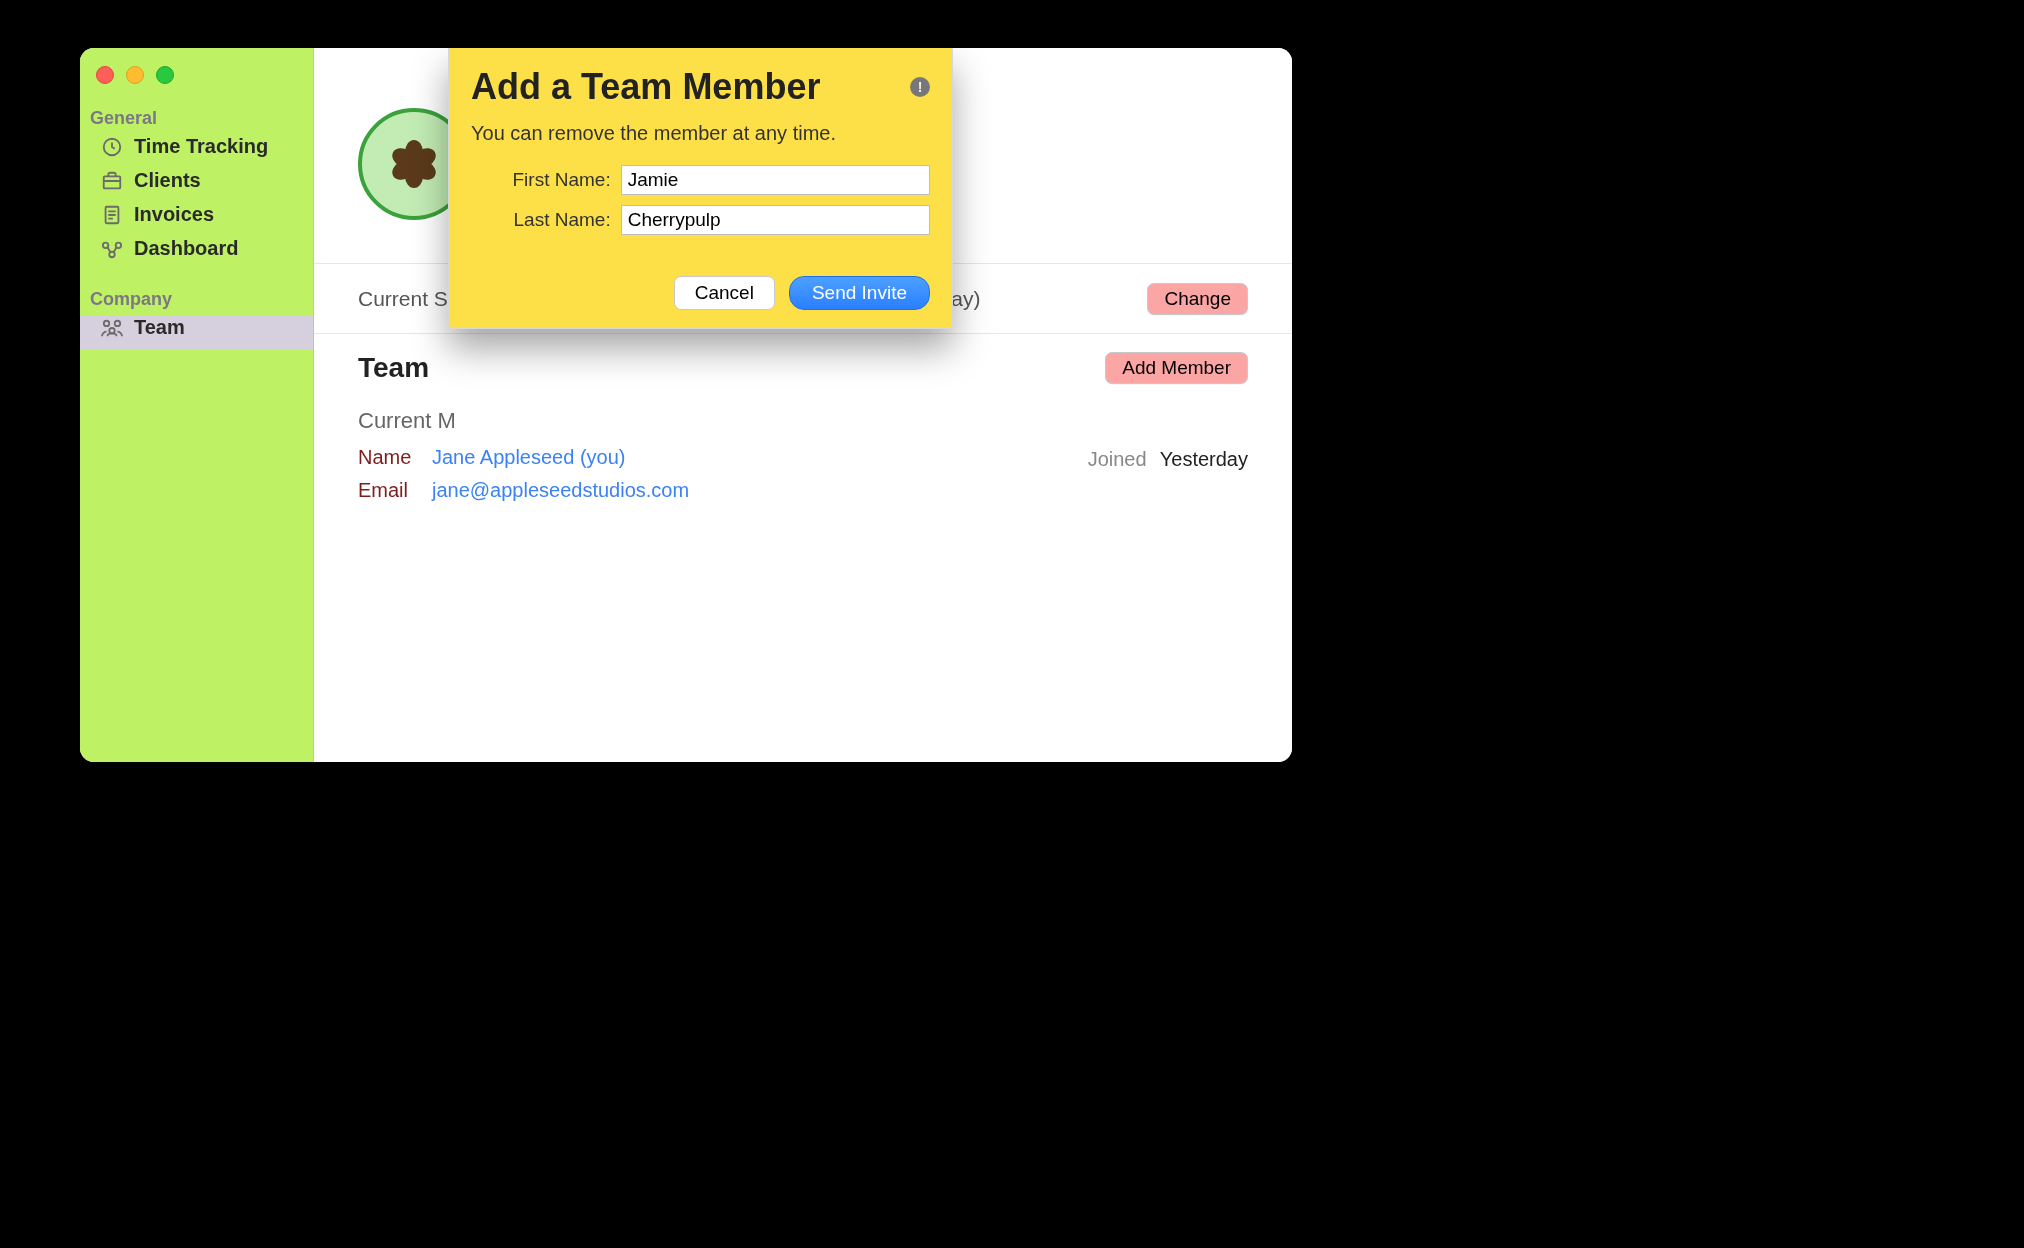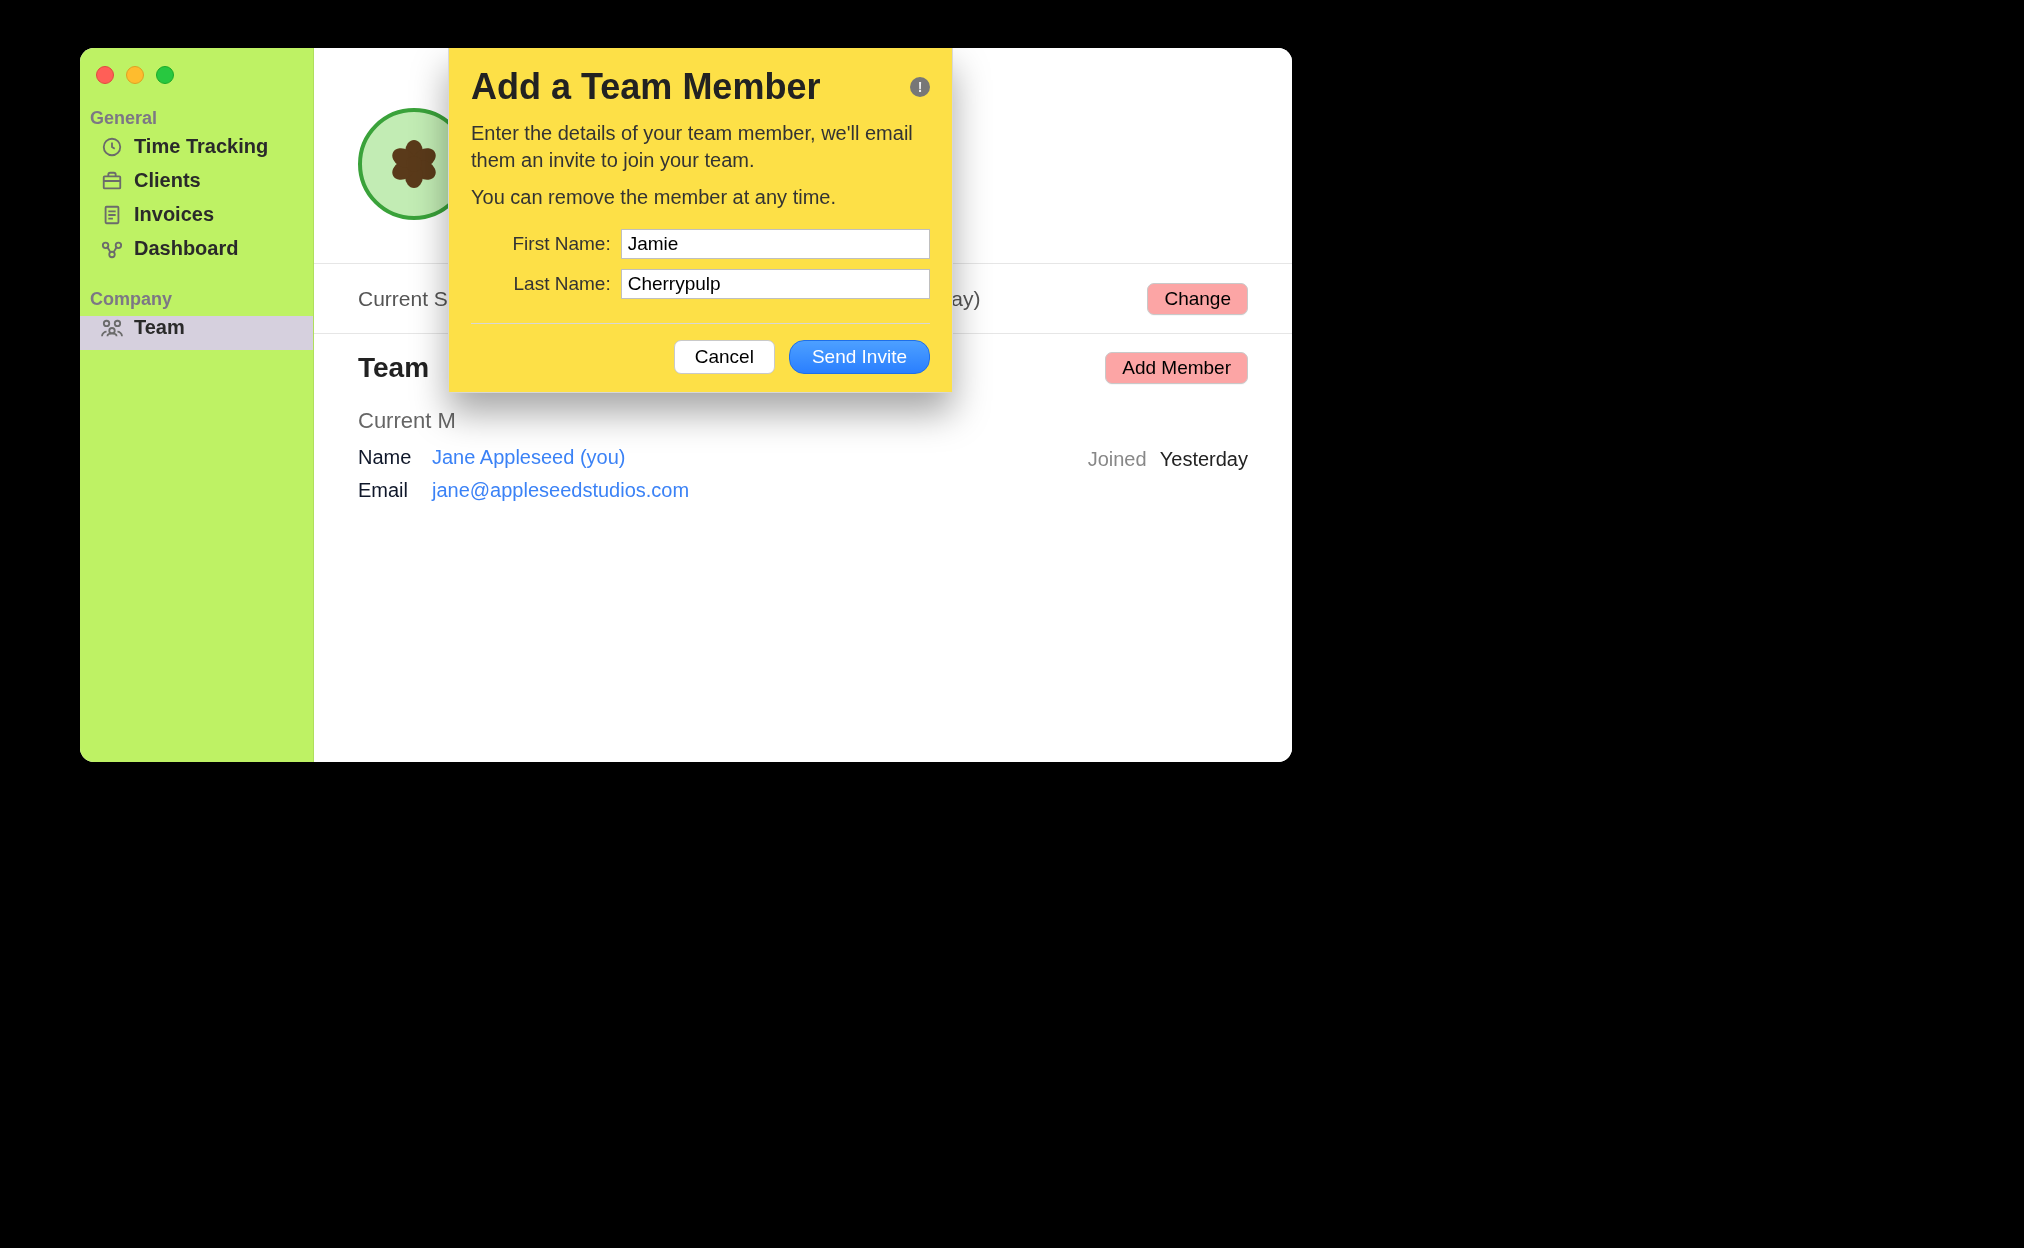--- a/index.html
+++ b/index.html
@@ -110,21 +110,21 @@
     .h-team {
       font-size: 28px;
       font-weight: 700;
       margin-bottom: 24px;
       display:flex;
       justify-content:space-between;
       align-items:center;
     }
     .subhead { font-size: 22px; color: #666; margin-bottom: 12px; }
     .kv { display:flex; gap: 18px; margin-bottom: 10px; font-size: 20px; }
-    .kv .k { width: 56px; color: #0f172a; }
+    .kv .k { width: 56px; color: #7f1d1d; }
     .kv .v { color: #3b82f6; }
     .joined-row {
       position: absolute;
       right: 44px;
       top: 114px;
       font-size: 20px;
     }
     .joined-row .k { color: #888; margin-right: 8px; }
 
     
@@ -309,21 +309,20 @@
         <span class="v">Yesterday</span>
       </div>
     </div>
   </div>
 
   <div class="sheet">
     <div class="sheet-title">
       <span>Add a Team Member</span>
       <span class="info-dot">!</span>
     </div>
-    <div class="sheet-desc">Enter the details of your team member, we'll email them an invite to join your team.</div>
     <div class="sheet-desc">You can remove the member at any time.</div>
 
     <div class="form-rows">
       <div class="form-row">
         <label>First Name:</label>
         <input type="text" value="Jamie" style="">
       </div>
       <div class="form-row">
         <label>Last Name:</label>
         <input type="text" value="Cherrypulp" style="">

